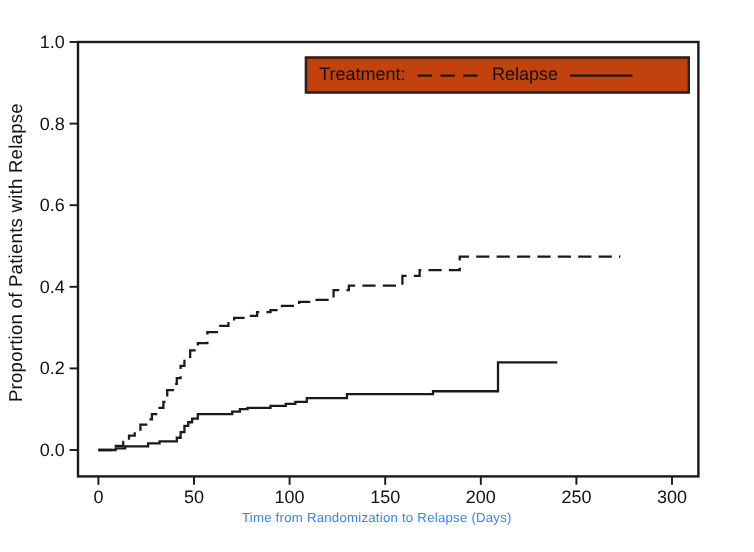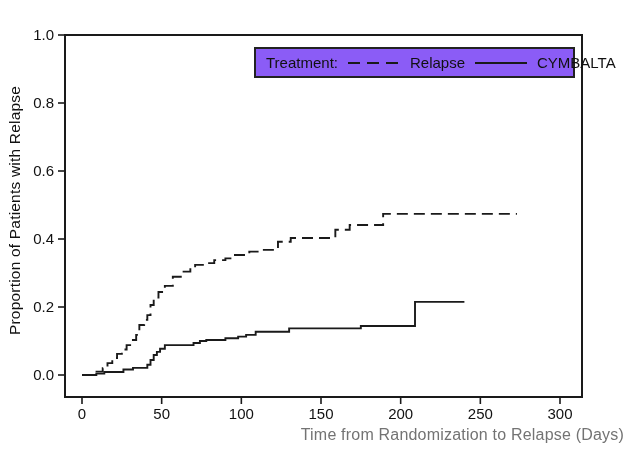--- a/index.html
+++ b/index.html
@@ -2,31 +2,31 @@
 <html><head>
 <meta charset="utf-8">
 <style>
   html,body{margin:0;padding:0;background:#fff;}
   .canvas{
     position:relative;width:628px;height:460px;background:#ffffff;overflow:hidden;
     font-family:"Liberation Sans", sans-serif;color:#111;
   }
   .chart-svg{position:absolute;left:0;top:0;width:628px;height:460px;}
   .xaxis-title{
-    position:absolute;left:4px;top:426px;width:620px;text-align:right;
-    font-size:16px;color:#737373;letter-spacing:0.2px;
+    position:absolute;left:4px;top:426px;width:620px;text-align:center;
+    font-size:11px;color:#3b82f6;letter-spacing:0.2px;
   }
   .yaxis-title{
     position:absolute;left:-136px;top:202px;width:300px;height:17px;text-align:center;
     font-size:15.5px;color:#111;transform:rotate(-90deg);letter-spacing:0.2px;
     white-space:nowrap;
   }
   .legend{
     position:absolute;left:254px;top:47px;width:307px;height:27px;
-    border:2px solid #222;background:#8b5cf6;display:flex;align-items:center;
+    border:2px solid #222;background:#c2410c;display:flex;align-items:center;
     padding-left:10px;box-sizing:content-box;font-size:15px;color:#111;
   }
   .legend .lbl{white-space:nowrap;}
   .legend .sample{display:block;margin:0 9px;flex:0 0 auto;}
 </style>
 </head>
 <body>
 
 <div class="canvas">
 
@@ -72,16 +72,15 @@
 
   <div class="legend">
     <span class="lbl">Treatment:</span>
     <svg class="sample" width="54" height="6" viewBox="0 0 54 6">
       <line x1="1" y1="3" x2="53" y2="3" stroke="#1a1a1a" stroke-width="2" stroke-dasharray="12 7"></line>
     </svg>
     <span class="lbl">Relapse</span>
     <svg class="sample" width="54" height="6" viewBox="0 0 54 6">
       <line x1="1" y1="3" x2="53" y2="3" stroke="#1a1a1a" stroke-width="2"></line>
     </svg>
-    <span class="lbl">CYMBALTA</span>
   </div>
 
 </div>
 
 </body></html>

